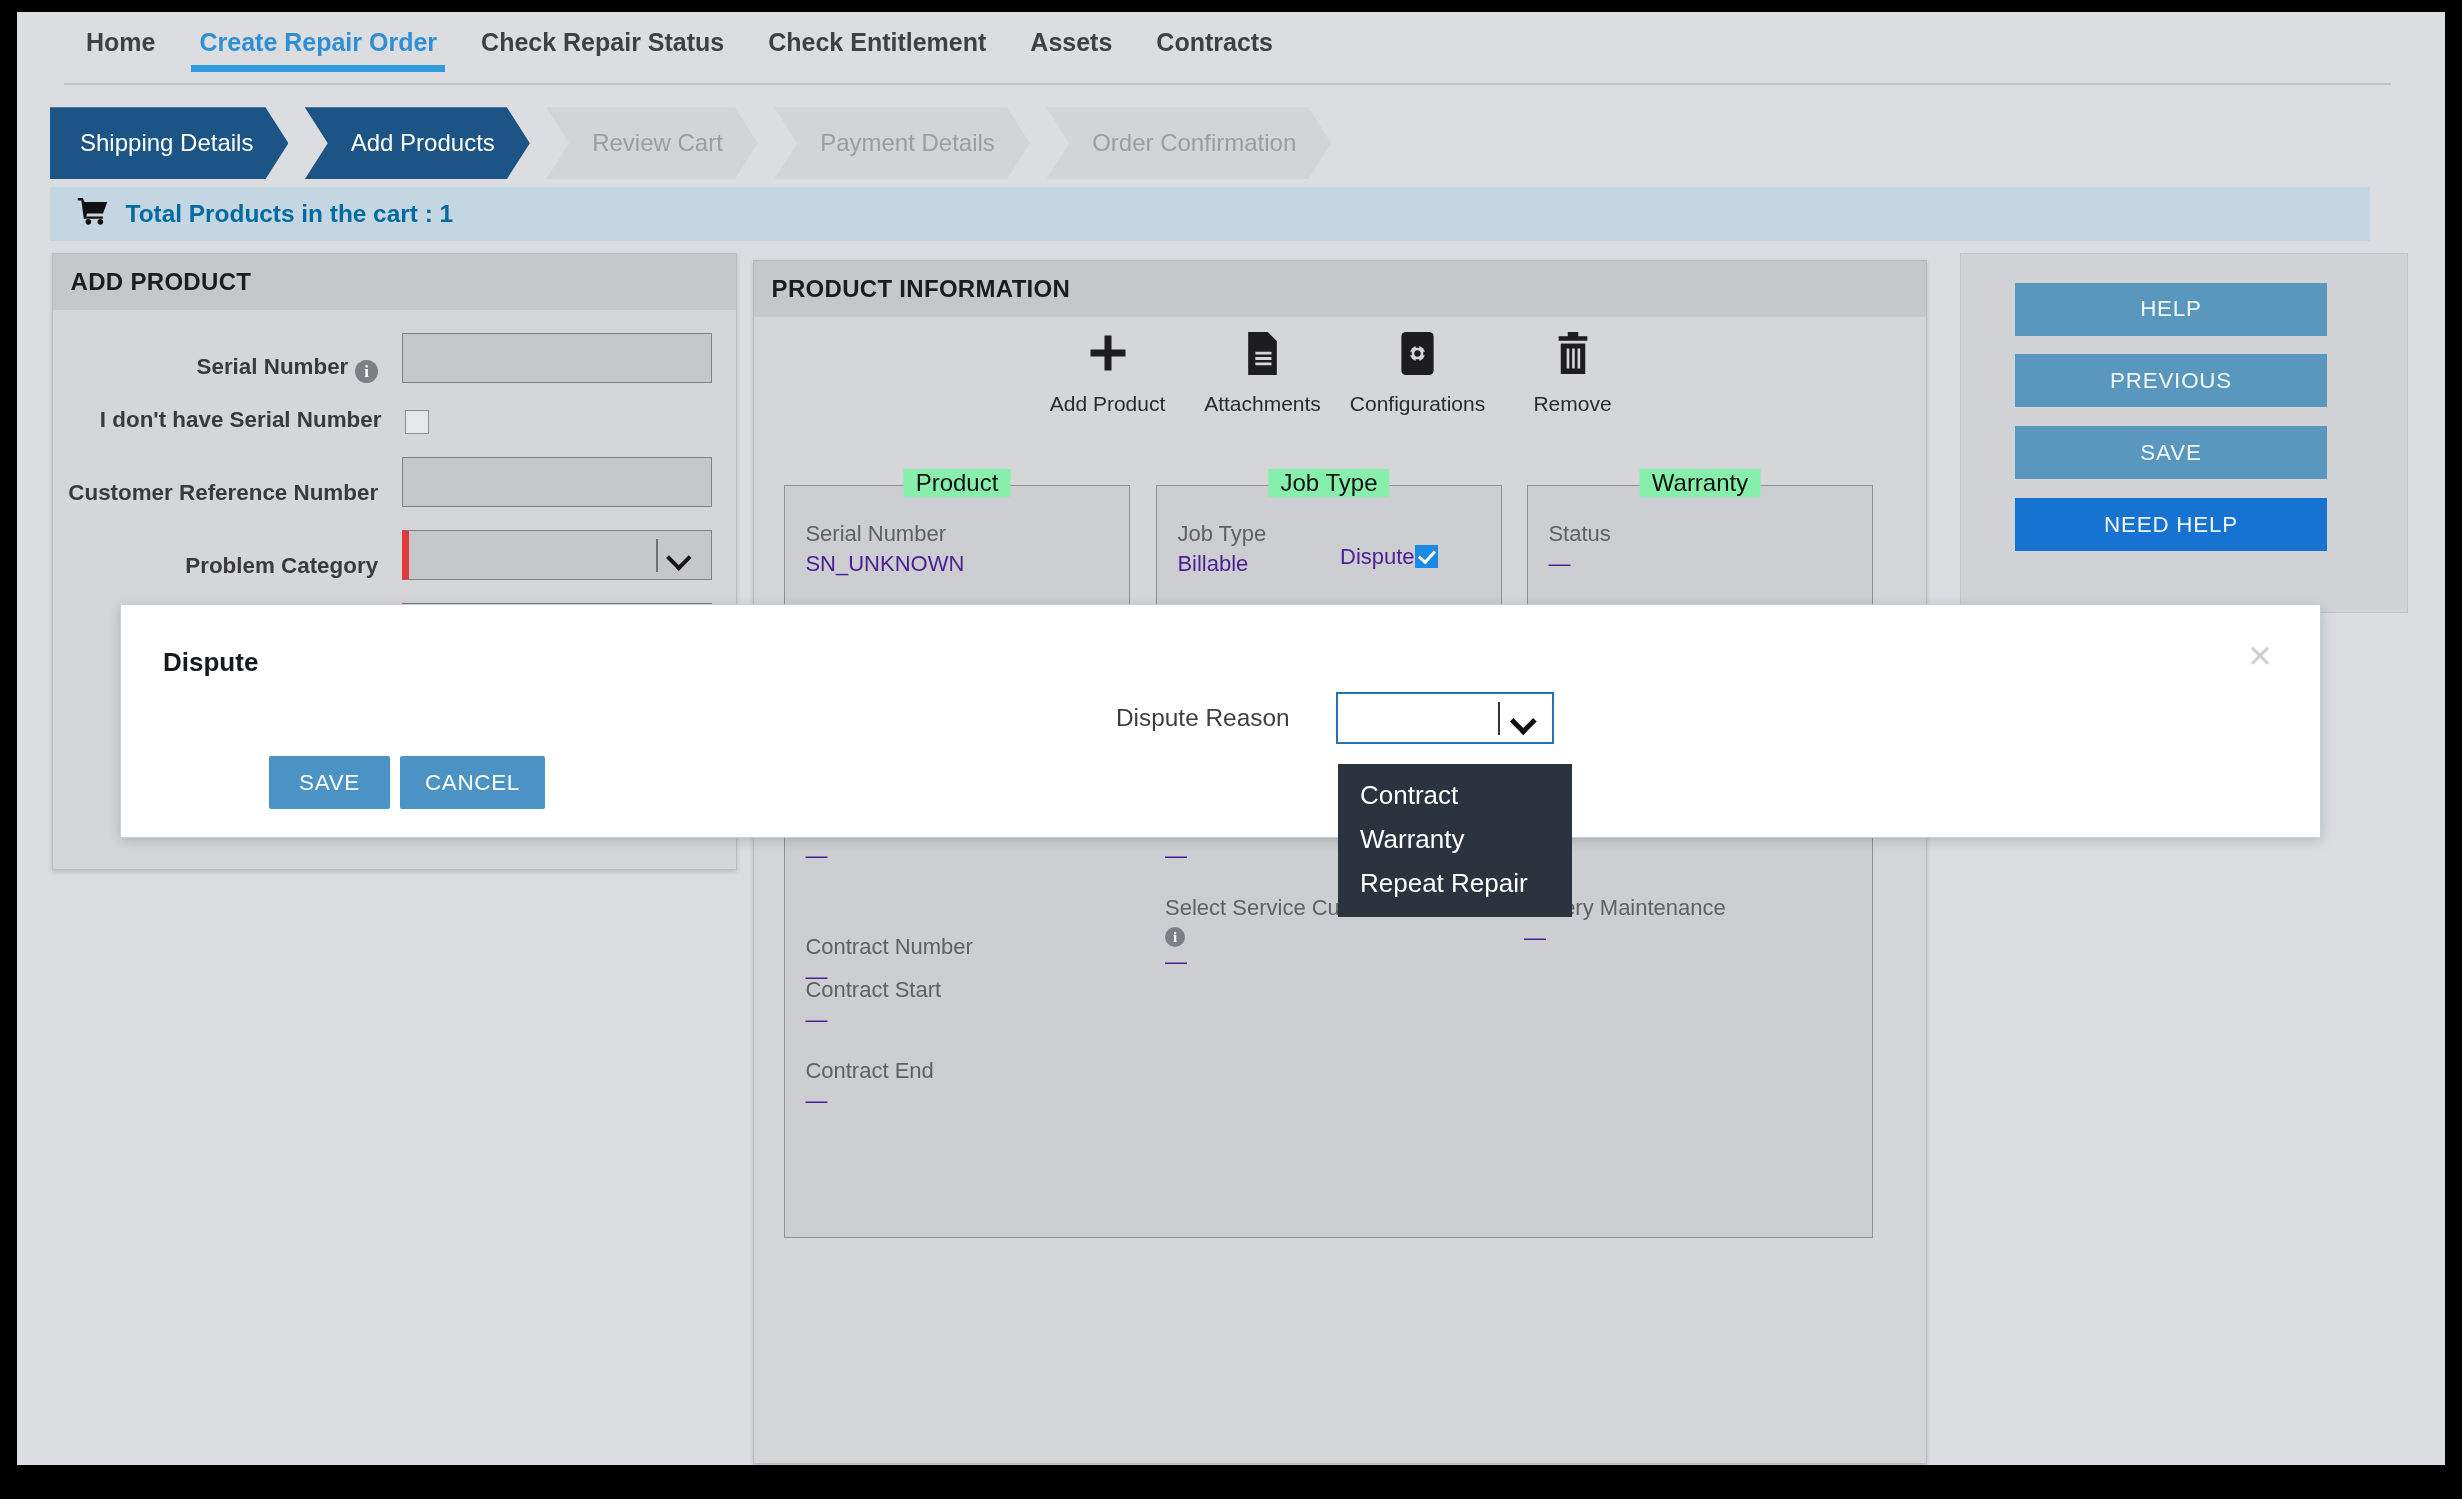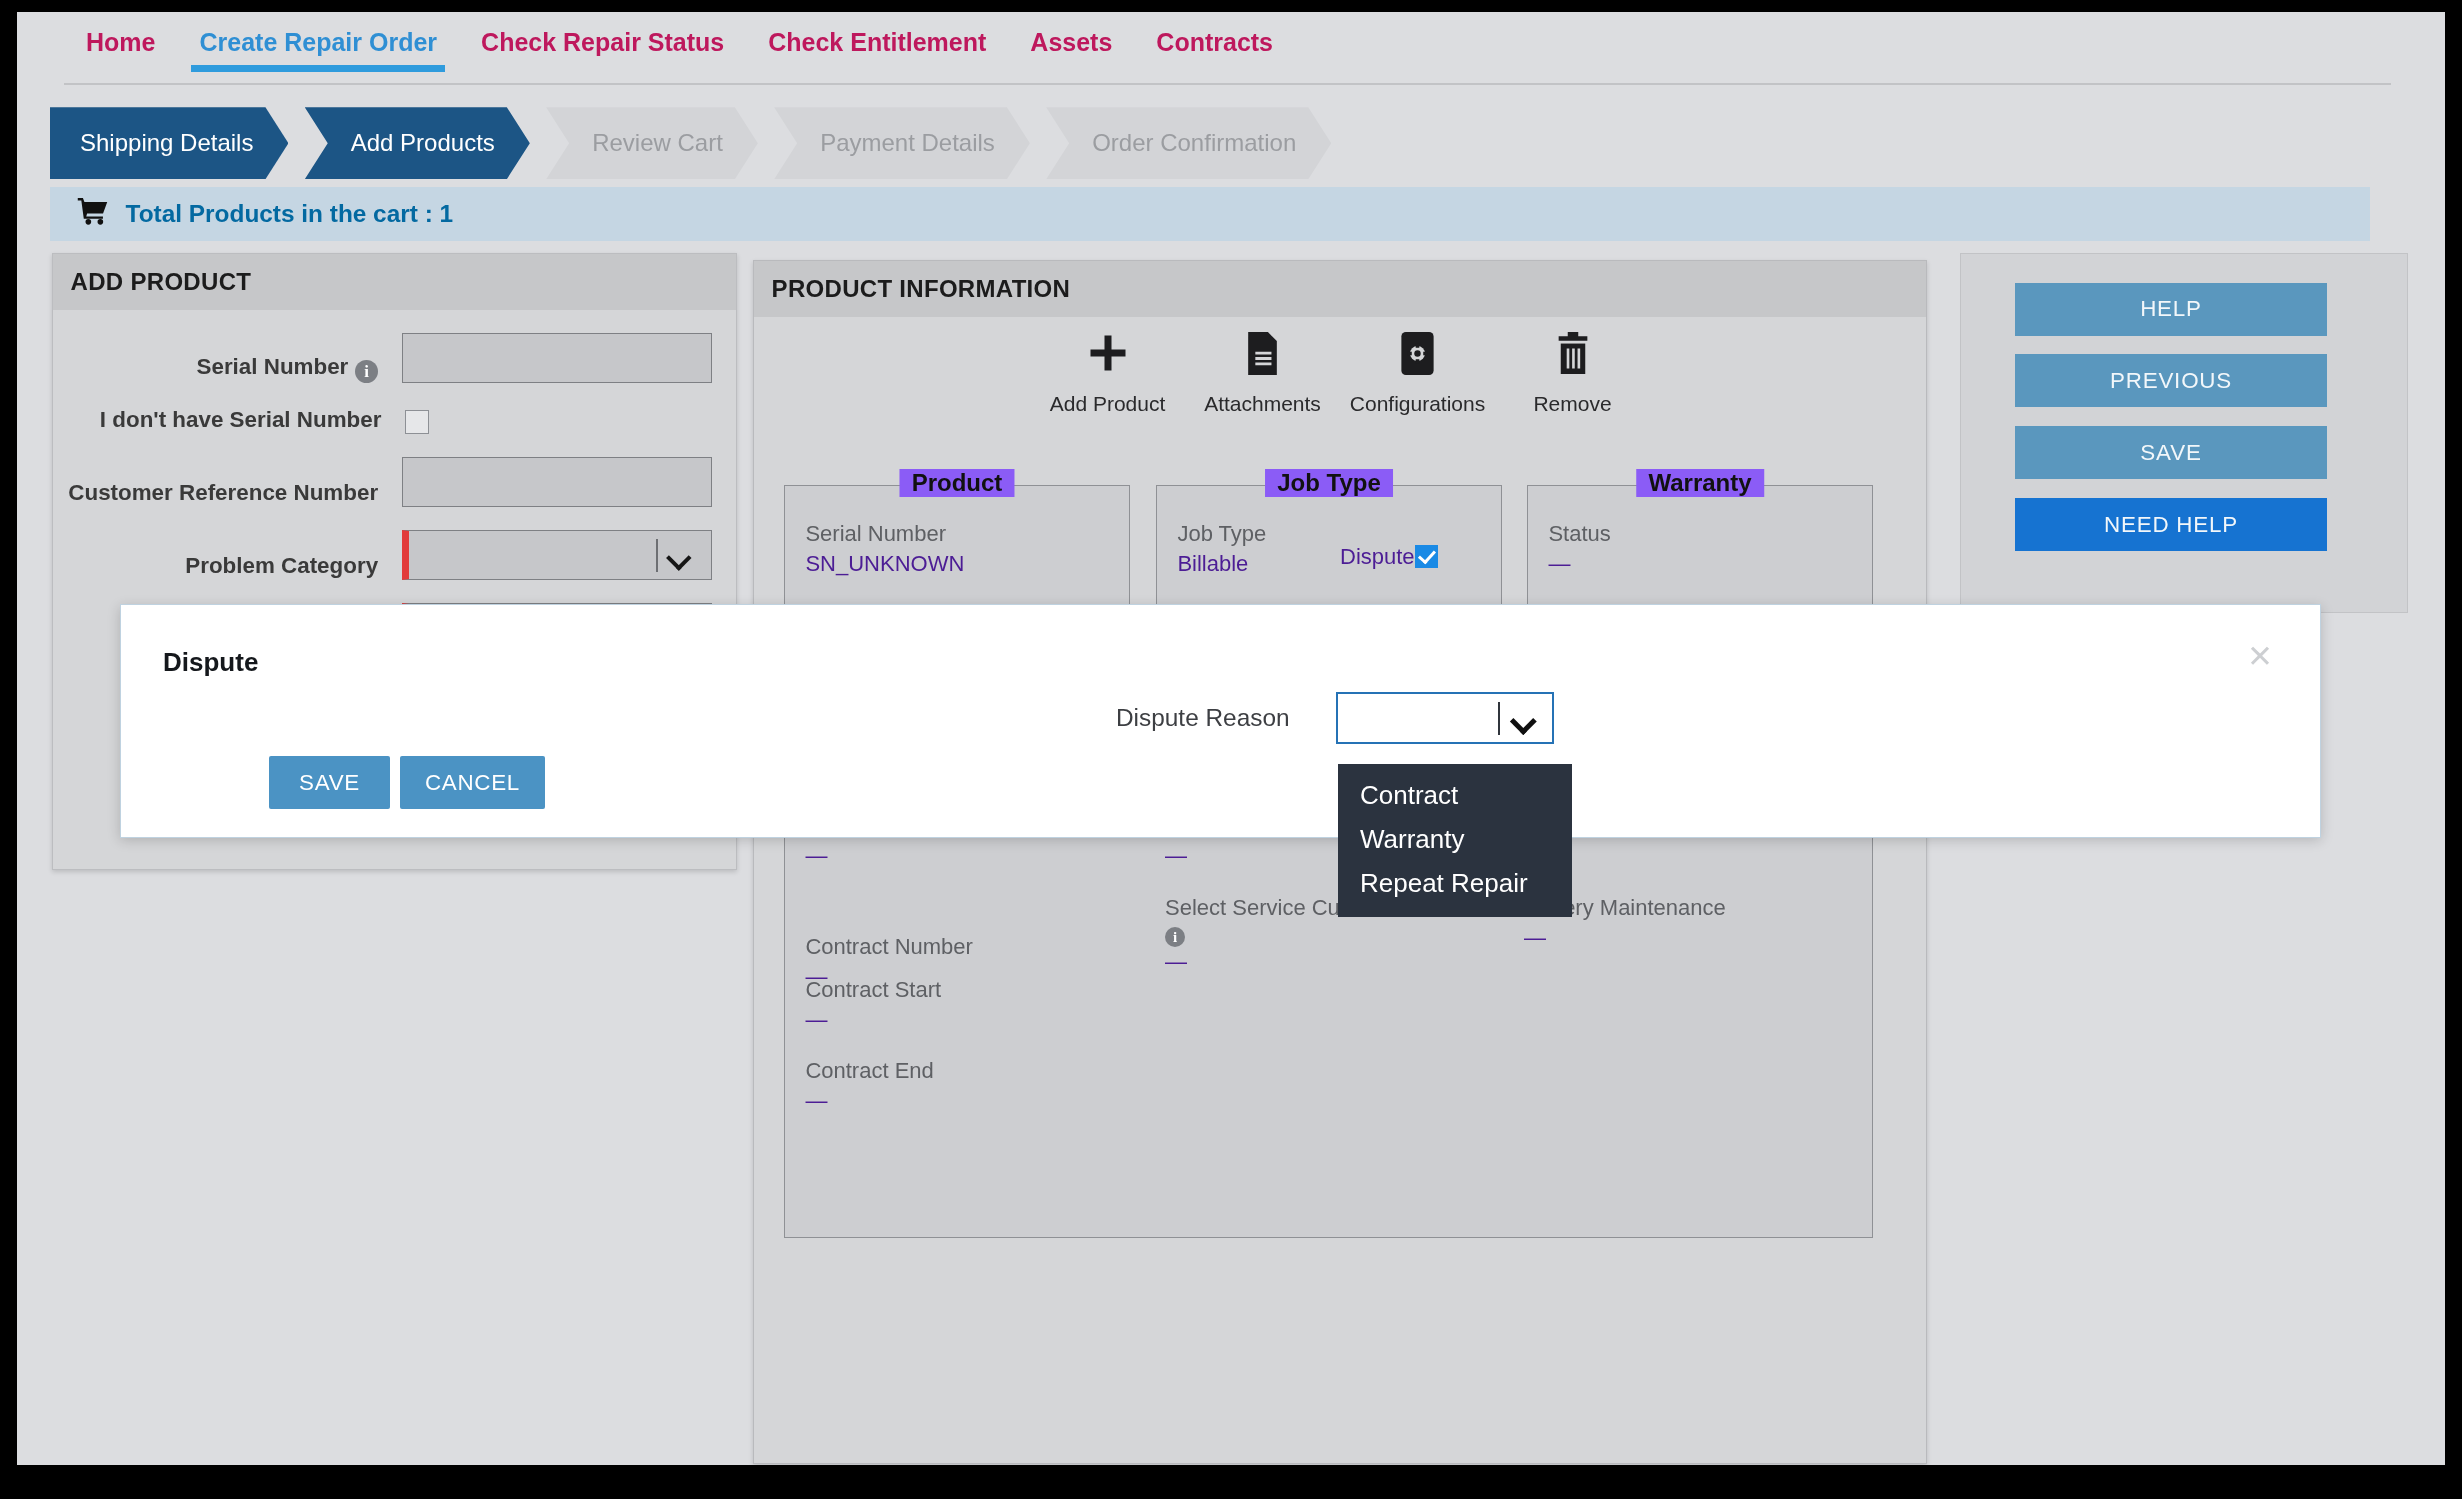--- a/index.html
+++ b/index.html
@@ -23,21 +23,21 @@
     width: 2428px; height: 73px;
     background: #dcdde0;
   }
   .nav-items {
     position: absolute; left: 47px; top: 0;
     display: flex; align-items: flex-start; gap: 0;
   }
   .nav-item {
     position: relative;
     font-size: 25px; font-weight: bold;
-    color: #be185d;
+    color: #404040;
     padding: 15px 22px 0 22px;
     white-space: nowrap;
     line-height: 1.2;
     cursor: pointer;
   }
   .nav-item.active { color: #2f8fd4; }
   .nav-item.active::after {
     content: ""; position: absolute;
     left: 13.6px; right: 13.6px; bottom: -15px; height: 6.8px;
     background: #2f9bdd;
@@ -175,22 +175,22 @@
   .tool .tlabel { font-size: 21px; color: #2a2a2c; margin-top: 8.1px; }
 
   .fieldset {
     position: absolute;
     border: 0.7px solid #8f9195;
     background: #cdced1;
   }
   .fs-legend {
     position: absolute; top: -17.6px; left: 50%;
     transform: translateX(-50%);
-    background: #8b5cf6; padding: 0 12.2px;
-    font-size: 24px; font-weight: bold; color: #111;
+    background: #86efac; padding: 0 12.2px;
+    font-size: 24px; font-weight: normal; color: #111;
     white-space: nowrap;
   }
   .kv { position: absolute; }
   .kv .k { font-size: 22px; color: #5e6064; line-height: 1.35; }
   .kv .v { font-size: 22px; color: #4c1d95; line-height: 1.35; }
   .badge-chk {
     display: inline-block; width: 23px; height: 23px;
     background: #1a8ae5; vertical-align: -3.4px;
     position: relative; cursor: pointer;
   }

